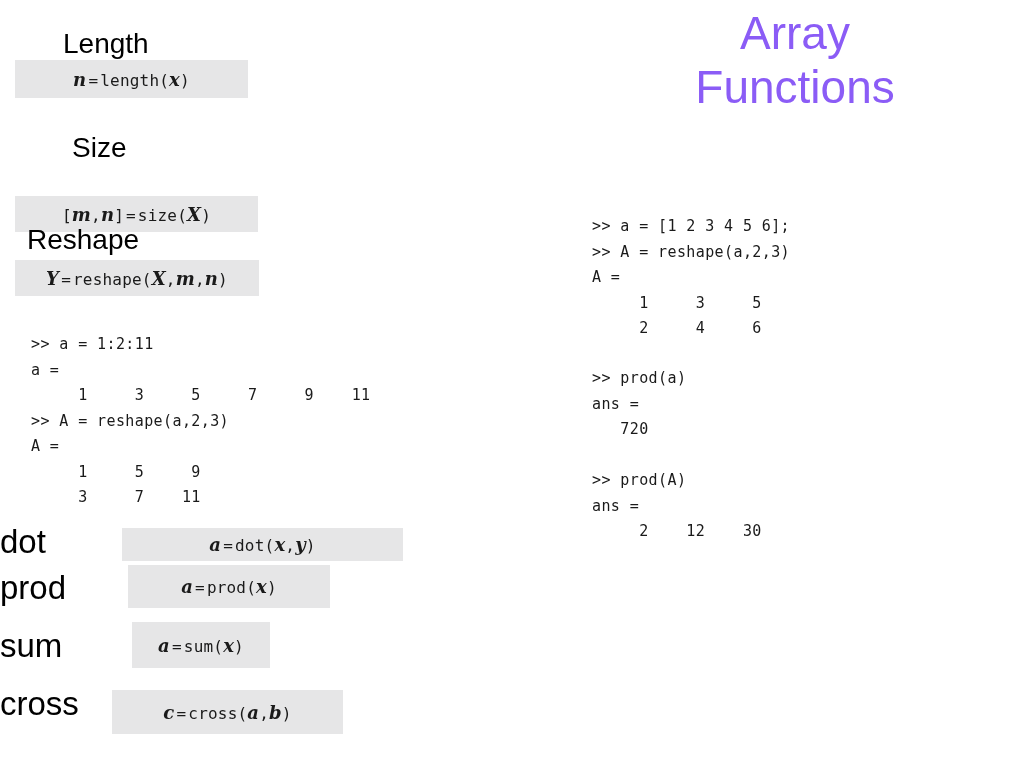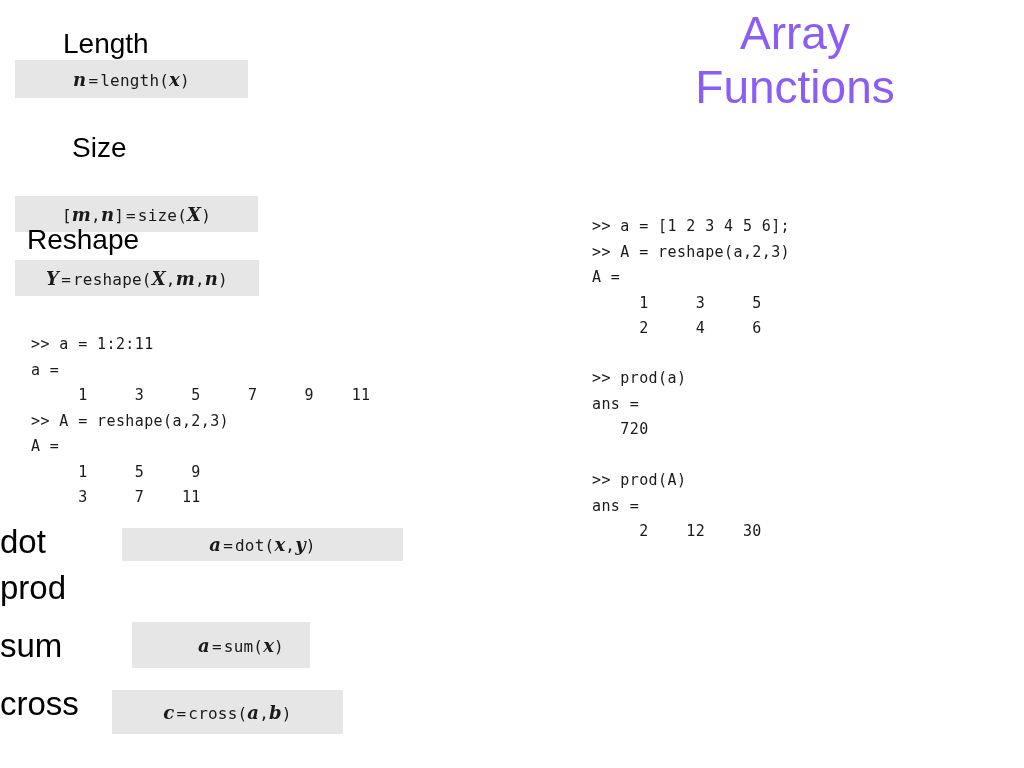--- a/index.html
+++ b/index.html
@@ -158,23 +158,26 @@
   <div class="console-right" style="left:592px; top:468px;"><span>&gt;&gt; prod(A)
 ans =
      2    12    30</span></div>
 
   <div class="fn-row-label" style="left:0px; top:524px; width:118px;">dot</div>
   <div class="eq-plate" style="left:122px; top:528px; width:281px; height:33px;">
     <span class="eq-text"><i>a</i><span class="op">=</span><span class="fn">dot(</span><i>x</i><span class="fn">,</span><i>y</i><span class="fn">)</span></span>
   </div>
 
   <div class="fn-row-label" style="left:0px; top:570px; width:118px;">prod</div>
+  <div class="eq-plate" style="left:128px; top:565px; width:202px; height:43px;">
+    <span class="eq-text"><i>a</i><span class="op">=</span><span class="fn">prod(</span><i>x</i><span class="fn">)</span></span>
+  </div>
 
   <div class="fn-row-label" style="left:0px; top:628px; width:118px;">sum</div>
-  <div class="eq-plate" style="left:132px; top:622px; width:138px; height:46px;padding-left:40px;">
+  <div class="eq-plate" style="left:132px; top:622px; width:138px; height:46px;">
     <span class="eq-text"><i>a</i><span class="op">=</span><span class="fn">sum(</span><i>x</i><span class="fn">)</span></span>
   </div>
 
   <div class="fn-row-label" style="left:0px; top:686px; width:110px;">cross</div>
   <div class="eq-plate" style="left:112px; top:690px; width:231px; height:44px;">
     <span class="eq-text"><i>c</i><span class="op">=</span><span class="fn">cross(</span><i>a</i><span class="fn">,</span><i>b</i><span class="fn">)</span></span>
   </div>
 
 </div>
 

